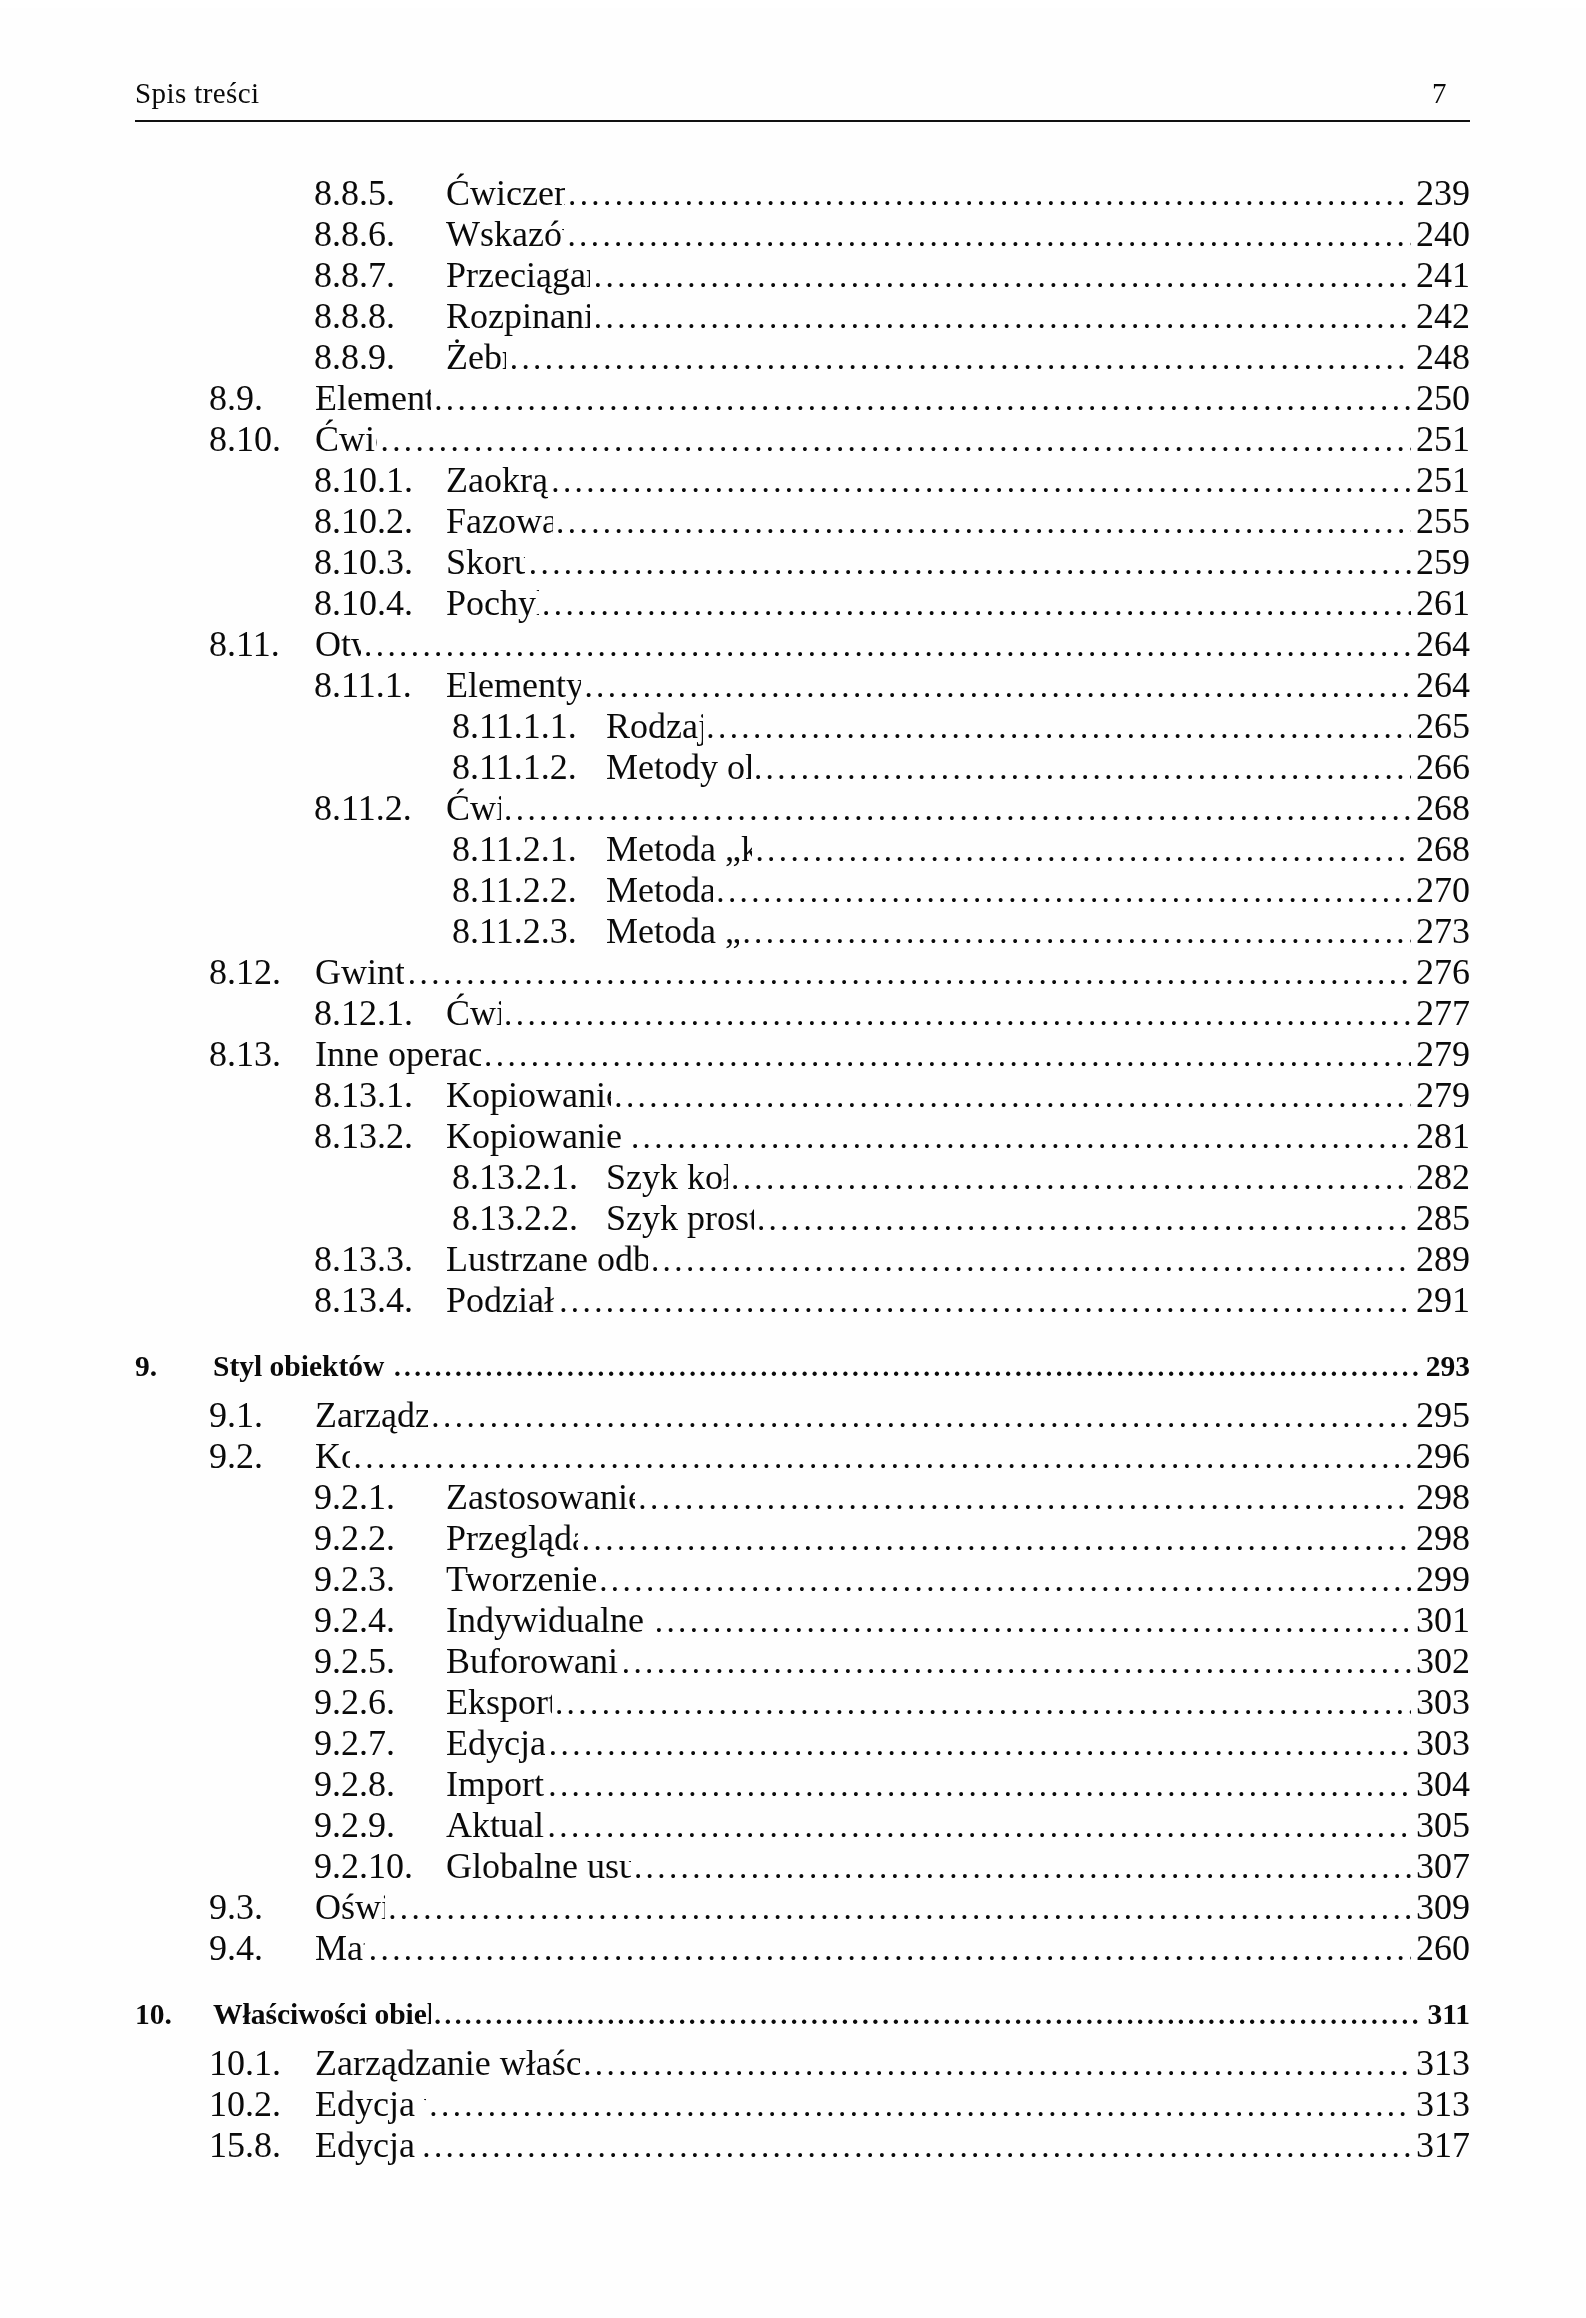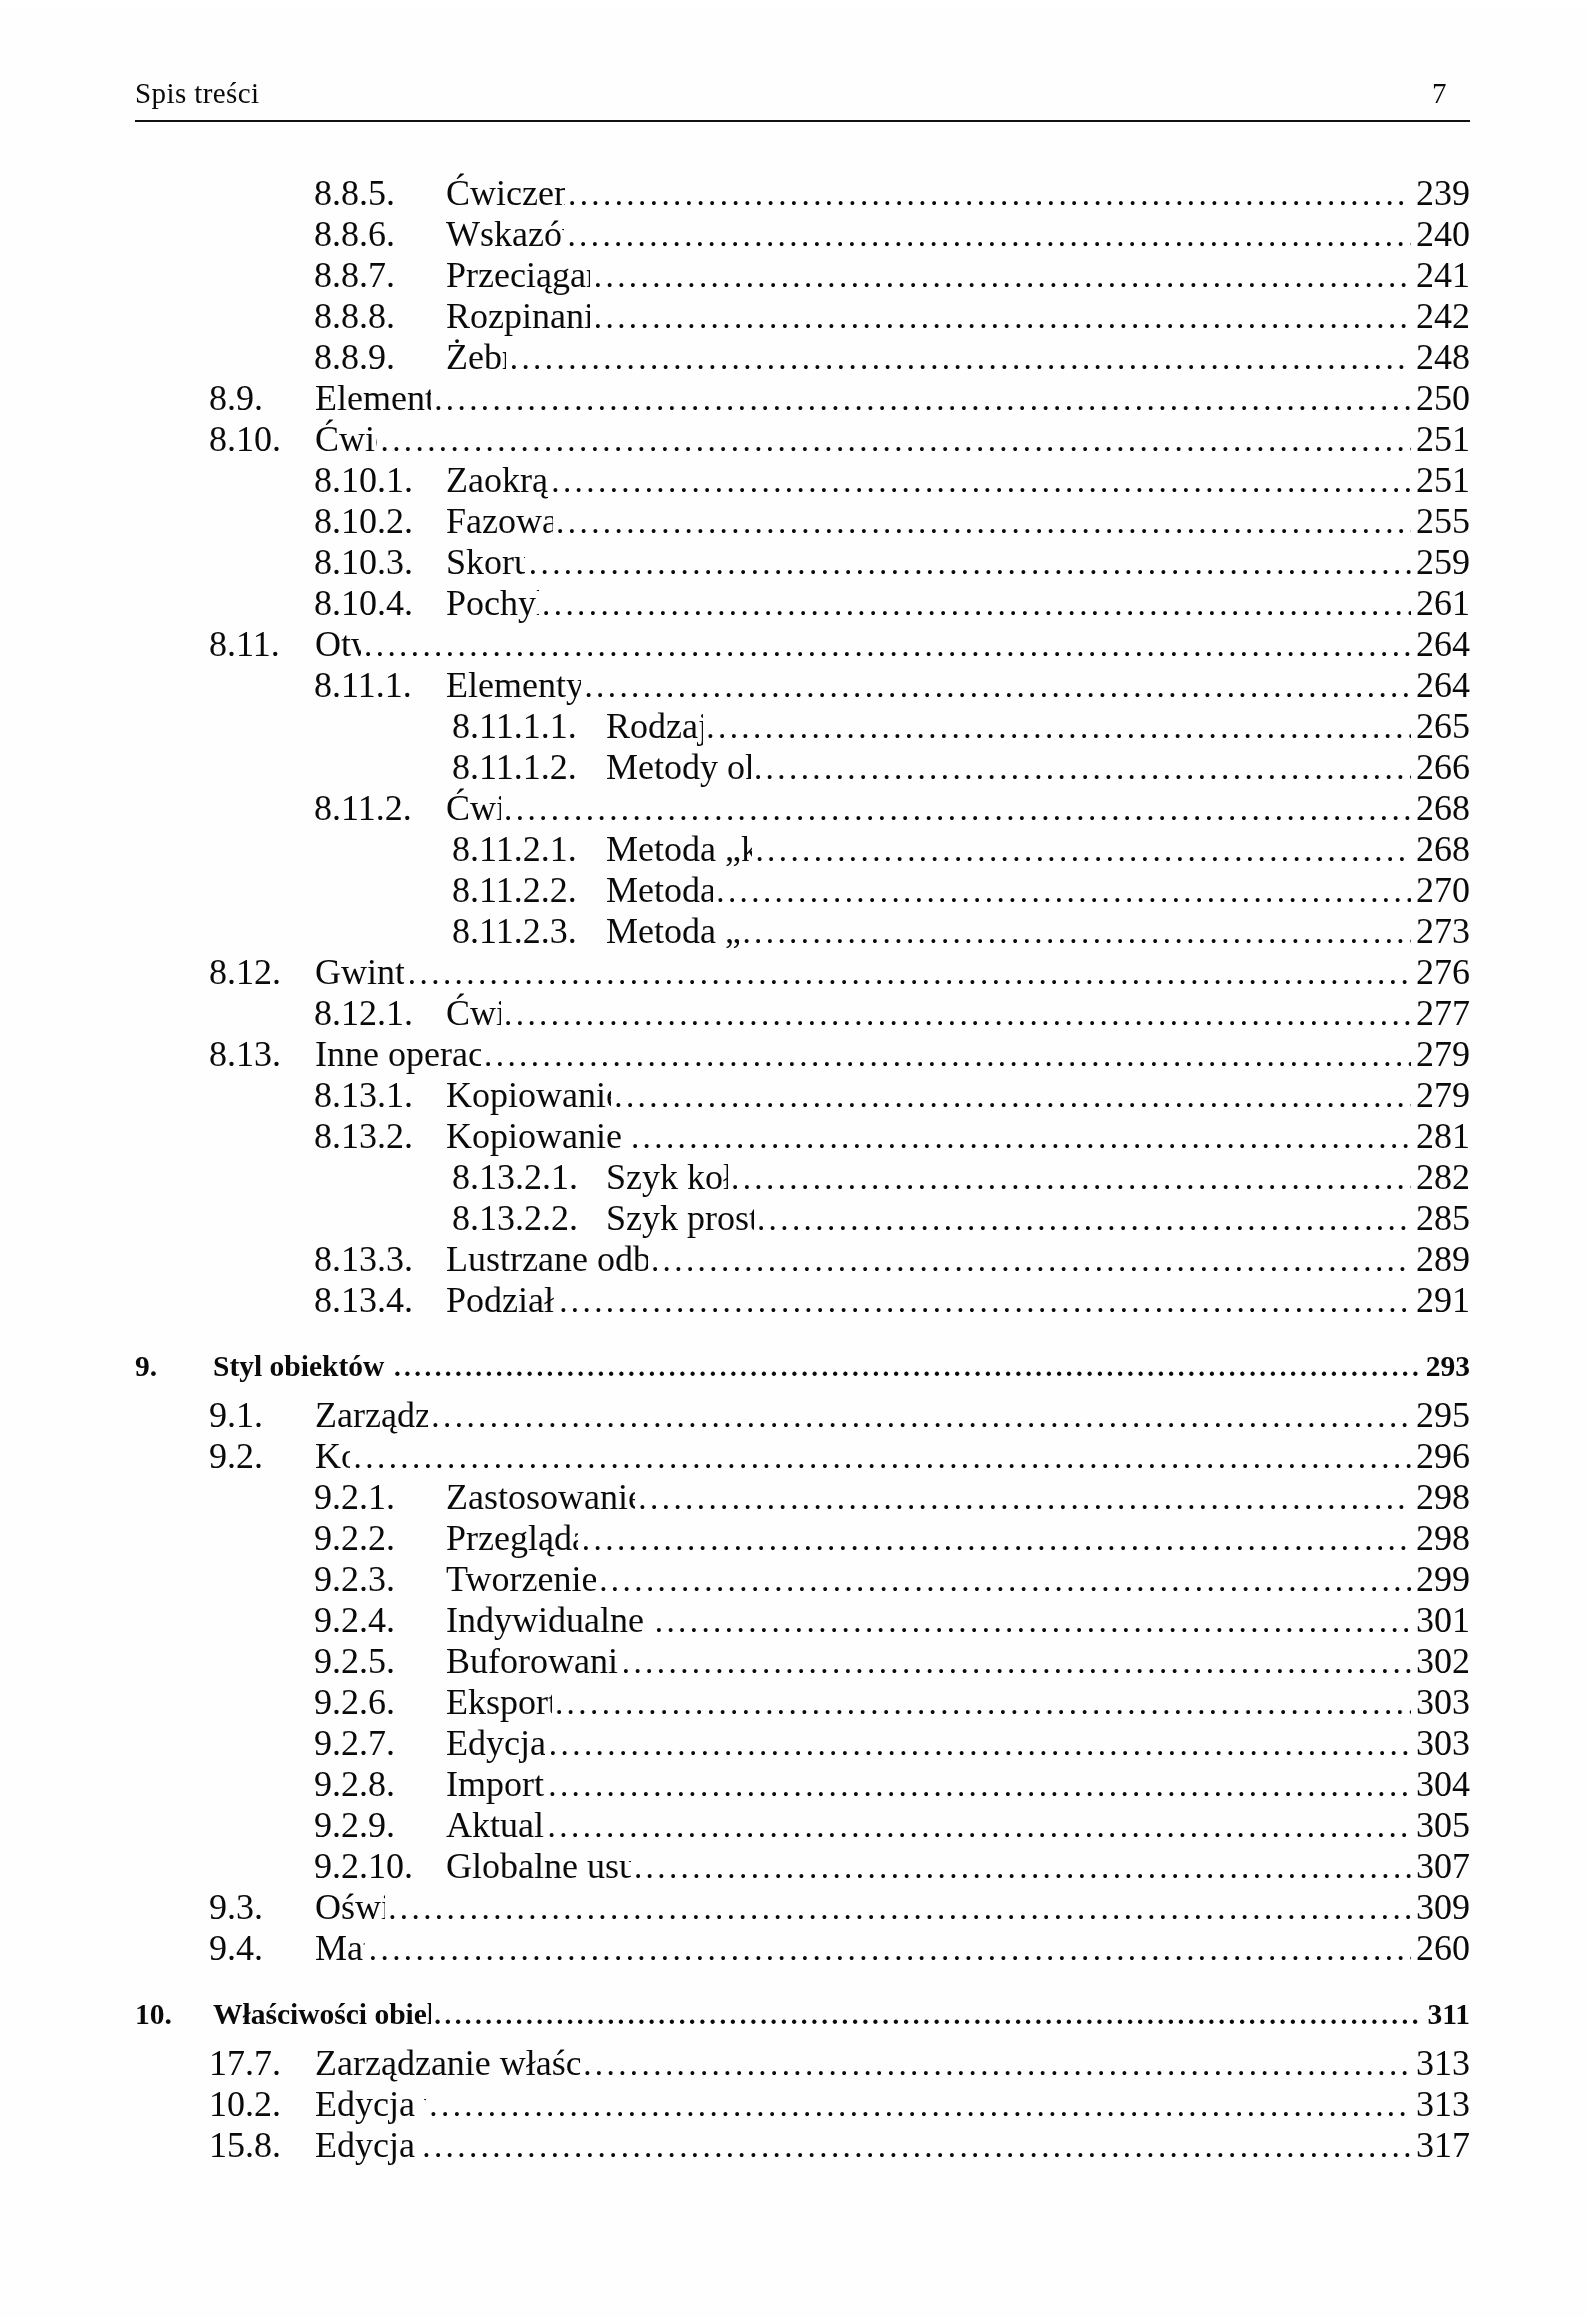--- a/index.html
+++ b/index.html
@@ -363,21 +363,21 @@
     <span class="dots"></span>
     <span class="pg">260</span>
   </div>
       <div class="toc-row level-1 chapter">
     <span class="num">10.</span>
     <span class="title">Właściwości obiektów w modelu części</span>
     <span class="dots"></span>
     <span class="pg">311</span>
   </div>
       <div class="toc-row level-2">
-    <span class="num">17.7.</span>
+    <span class="num">10.1.</span>
     <span class="title">Zarządzanie właściwościami obiektów w modelu części</span>
     <span class="dots"></span>
     <span class="pg">313</span>
   </div>
       <div class="toc-row level-2">
     <span class="num">10.2.</span>
     <span class="title">Edycja właściwości</span>
     <span class="dots"></span>
     <span class="pg">313</span>
   </div>

